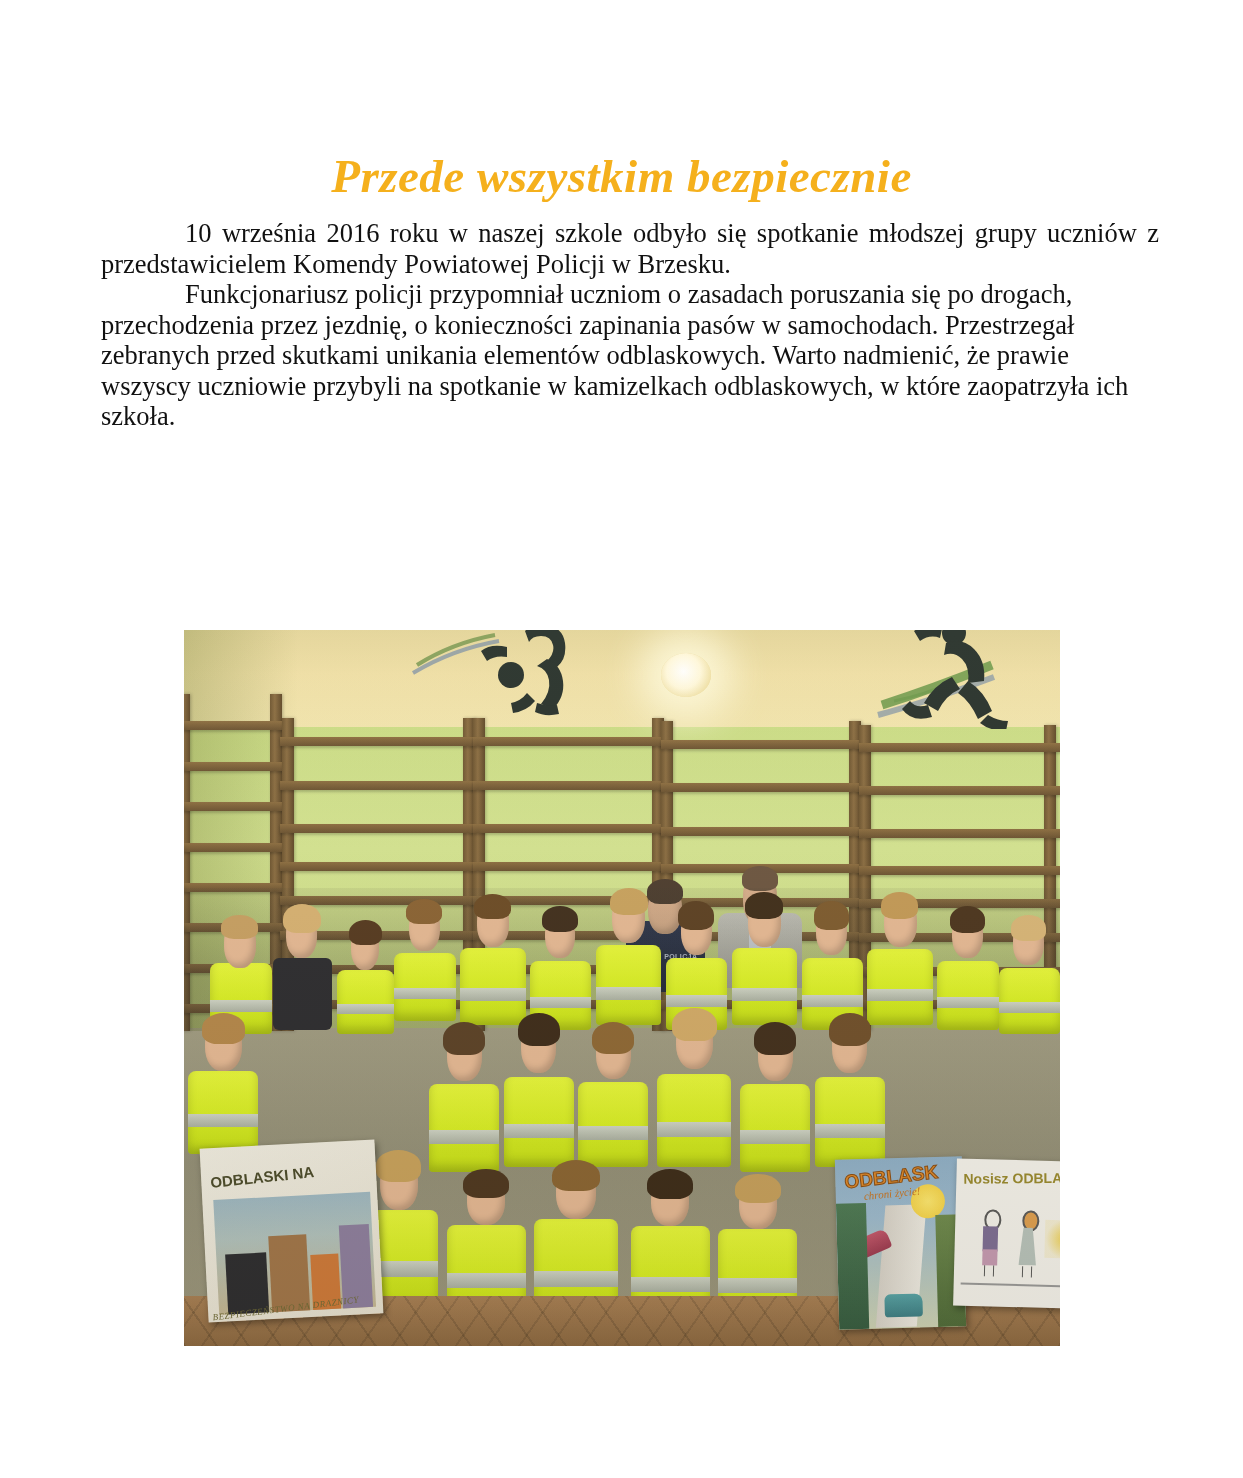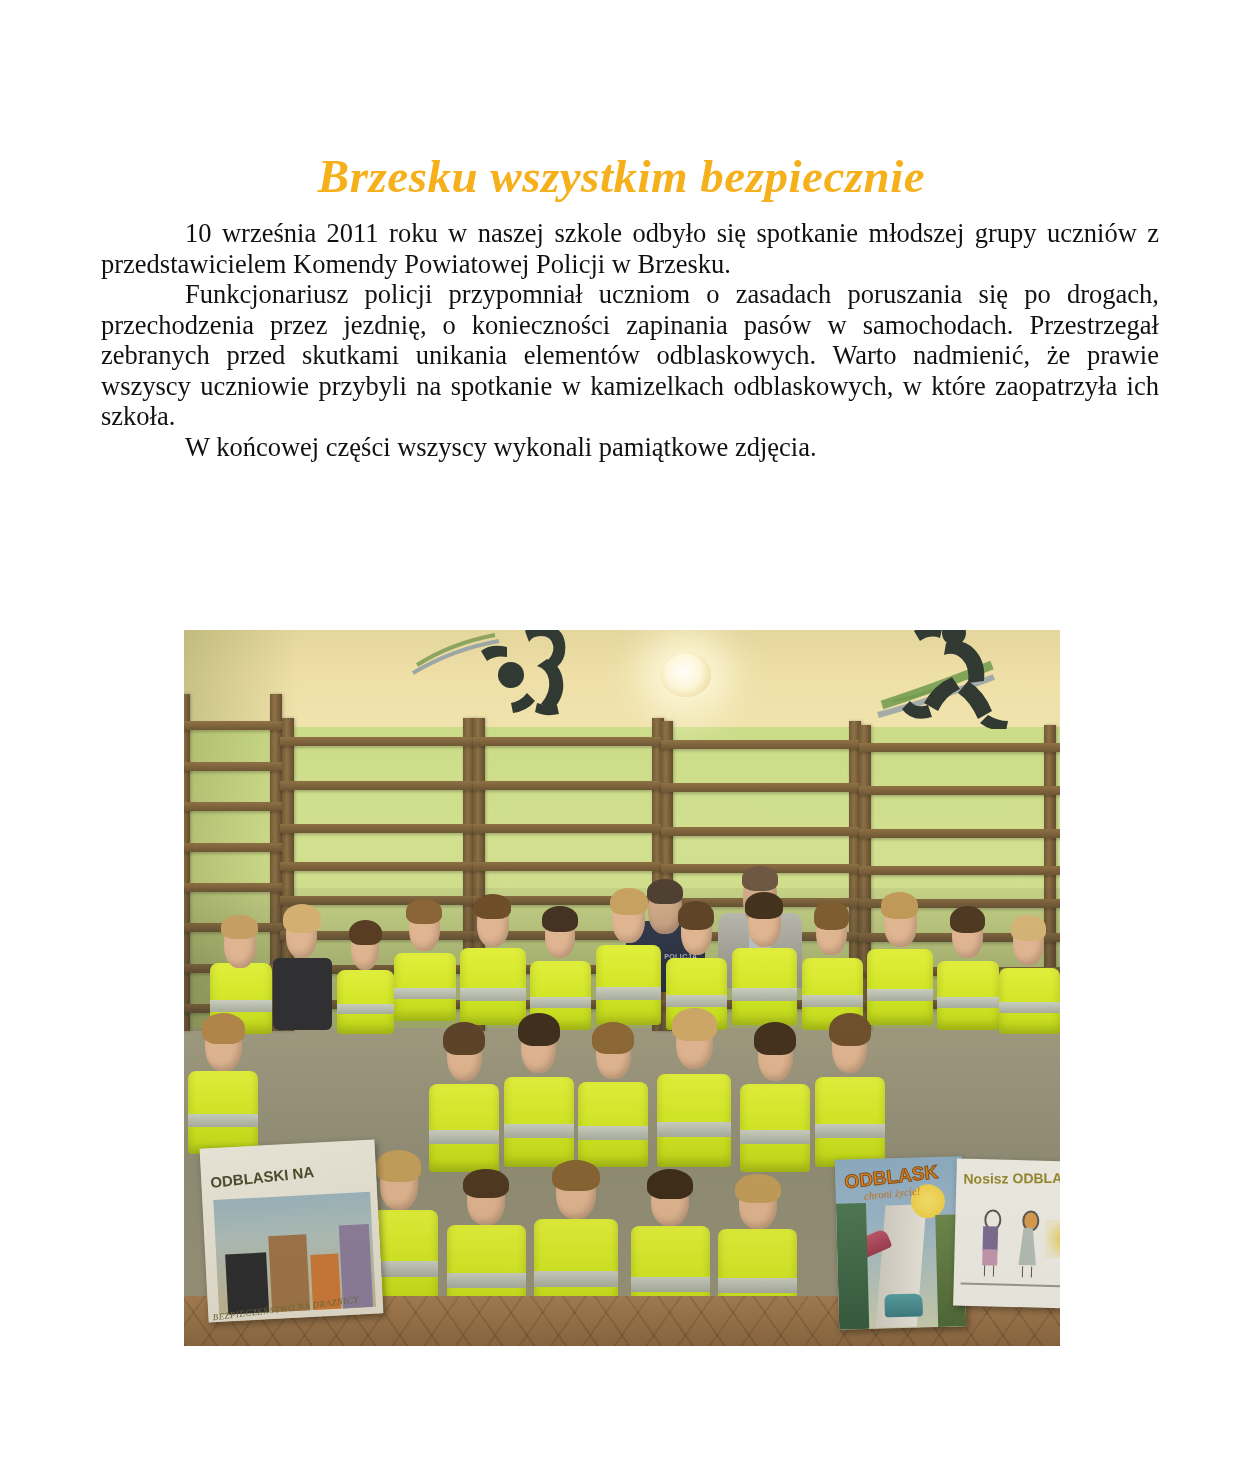--- a/index.html
+++ b/index.html
@@ -280,26 +280,25 @@
   .stickman-line {
     position: absolute;
     background: #5a5a5a;
   }
 </style>
 </head>
 <body>
 
 <div class="page">
 
-  <h1 class="title">Brzesku wszystkim bezpiecznie</h1>
+  <h1 class="title">Przede wszystkim bezpiecznie</h1>
 
   <div class="article">
-    <p>10 września  2011 roku w naszej szkole odbyło się  spotkanie  młodszej grupy uczniów z przedstawicielem Komendy Powiatowej Policji w Brzesku.</p>
+    <p>10 września  2016 roku w naszej szkole odbyło się  spotkanie  młodszej grupy uczniów z przedstawicielem Komendy Powiatowej Policji w Brzesku.</p>
     <p>Funkcjonariusz policji przypomniał uczniom o zasadach   poruszania się po drogach, przechodzenia przez jezdnię, o konieczności zapinania pasów w samochodach. Przestrzegał zebranych przed skutkami unikania elementów odblaskowych. Warto nadmienić, że prawie wszyscy uczniowie przybyli na spotkanie w kamizelkach odblaskowych, w które zaopatrzyła ich szkoła.</p>
-    <p class="last-left">W końcowej części wszyscy wykonali pamiątkowe zdjęcia.</p>
   </div>
 
   <figure class="photo-wrap" style="margin:0;">
     <div class="photo">
 
       <div class="wall-upper"></div>
       <div class="wall-lower"></div>
       <div class="wall-left-shade"></div>
 
       <div class="lamp"></div>

